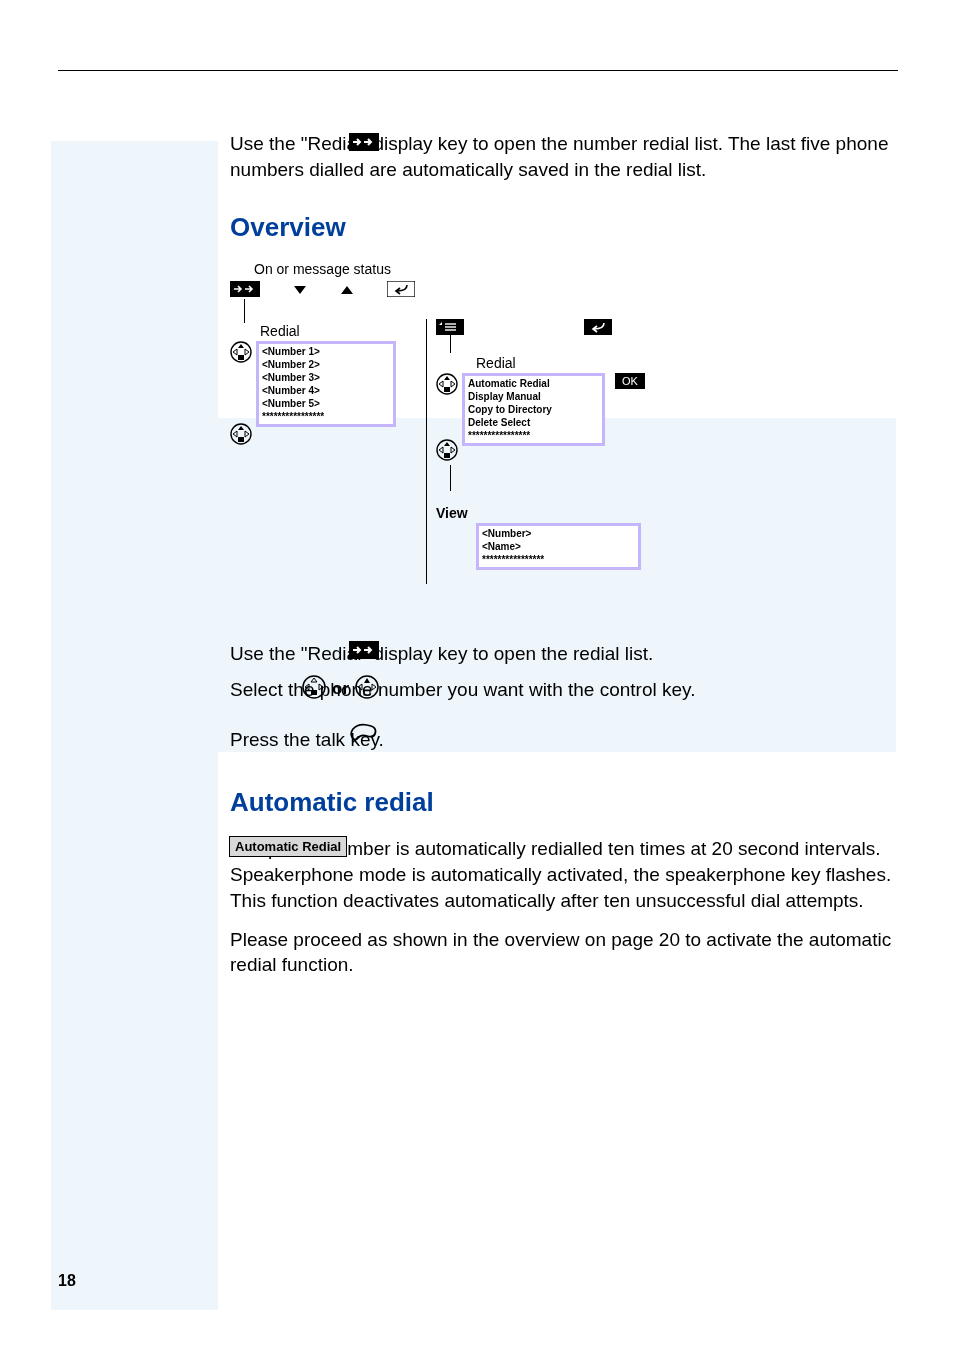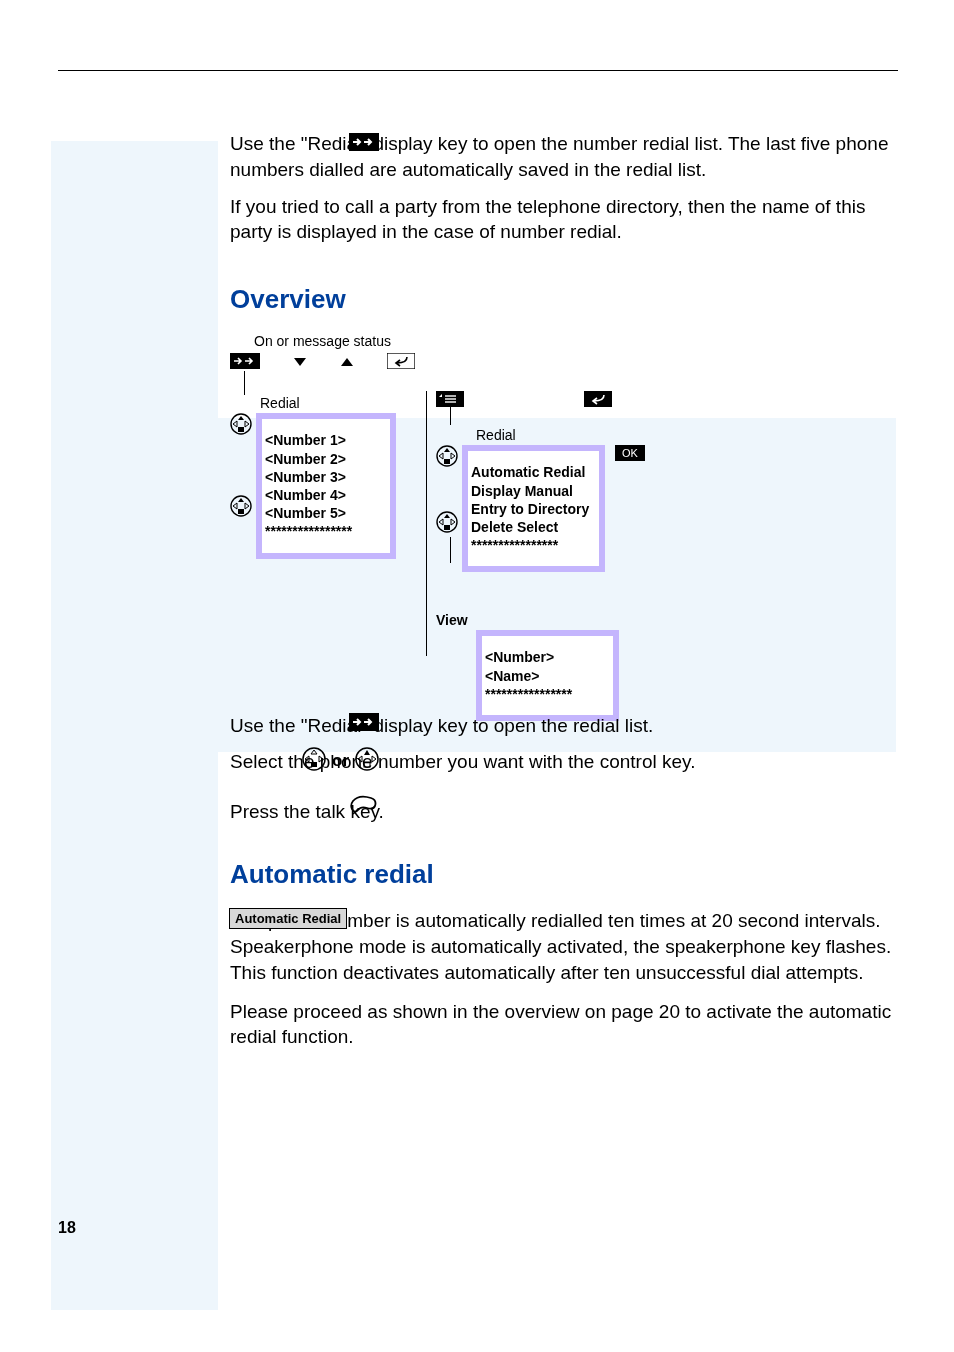--- a/index.html
+++ b/index.html
@@ -92,44 +92,44 @@
     text-decoration: underline;
   }
   .diagram-block {
     position: absolute;
   }
   .tiny-note {
     font-size: 14px;
     text-align: center;
   }
   .fw-box {
-    border: 6px solid #c4b5fd;
-    font-size: 14px;
+    border: 3px solid #c4b5fd;
+    font-size: 10px;
     font-weight: 700;
     line-height: 1.3;
-    padding: 12px 3px;
+    padding: 1px 3px;
     background: #fff;
   }
   .fw-label {
     font-size: 14px;
     font-weight: 700;
   }
   .vline {
     position: absolute;
     width: 0;
     border-left: 1px solid #000;
   }
   .icon-svg {
     display: inline-block;
     vertical-align: middle;
   }
   .page-num {
     position: absolute;
     left: 58px;
-    top: 1219px;
+    top: 1272px;
     font-size: 16px;
     font-weight: 700;
   }
   
   .overview-bg {
     position: absolute;
     left: -7px;
     width: 845px;
     background: #eef6fc;
   }
@@ -154,21 +154,20 @@
           <span class="icon-svg">
             <svg width="30" height="18">
                 <rect x="0" y="0" width="30" height="18" fill="#000"></rect>
                 <path d="M4 9 L10 9 M8 6 L11 9 L8 12 M15 9 L21 9 M19 6 L22 9 L19 12" stroke="#fff" stroke-width="2" fill="none"></path>
               </svg>
           </span>
         </div>
         <p class="step-text" style="margin-left:0;">Use the "Redial" display key to open the number redial list. The last five phone numbers dialled are automatically saved in the redial list.</p>
       </div>
 
-      <p class="body" style="margin-top:12px;">If you tried to call a party from the telephone directory, then the name of this party is displayed in the case of number redial.</p>
 
       <div style="height:22px;"></div>
       <div class="h2">Overview</div>
 
       <div class="diagram" style="margin-left:0;">
 
         <div class="diagram-block" style="left:0; top:0; width:185px;">
           <div class="tiny-note">On or message status</div>
           <div style="display:flex; justify-content:space-between; align-items:center; margin:4px 0 4px 0;">
             <span class="icon-svg">
@@ -260,37 +259,37 @@
               <span class="icon-svg"><svg width="22" height="22">
                     <circle cx="11" cy="11" r="10" fill="none" stroke="#000" stroke-width="1.4"></circle>
                     <path d="M11 3 L8 7 L14 7 Z" fill="#000"></path>
                     <rect x="8" y="14" width="6" height="5" fill="#000"></rect>
                     <path d="M3 11 L7 8 L7 14 Z M19 11 L15 8 L15 14 Z" fill="none" stroke="#000" stroke-width="1"></path>
                   </svg></span>
             </div>
             <div class="fw-box" style="width:143px;">
               <div>Automatic Redial</div>
               <div>Display Manual</div>
-              <div>Entry to Directory</div>
+              <div>Copy to Directory</div>
               <div>Delete Select</div>
               <div>****************</div>
             </div>
             <div style="margin-left:10px;">
               <span class="icon-svg">
                 <svg width="30" height="16">
                     <rect width="30" height="16" fill="#000"></rect>
                     <text x="15" y="12" font-size="11" fill="#fff" text-anchor="middle" font-family="Arial">OK</text>
                   </svg>
               </span>
             </div>
           </div>
 
           <div class="vline" style="left:14px; top:146px; height:26px;"></div>
           <div class="fw-label" style="margin-top:40px;">View</div>
-          <div class="fw-box" style="width:143px; margin-left:40px; margin-top:2px;">
+          <div class="fw-box" style="width:165px; margin-left:40px; margin-top:2px;">
             <div>&lt;Number&gt;</div>
             <div>&lt;Name&gt;</div>
             <div>****************</div>
           </div>
         </div>
 
       </div>
 
       <div style="height:40px;"></div>
 

